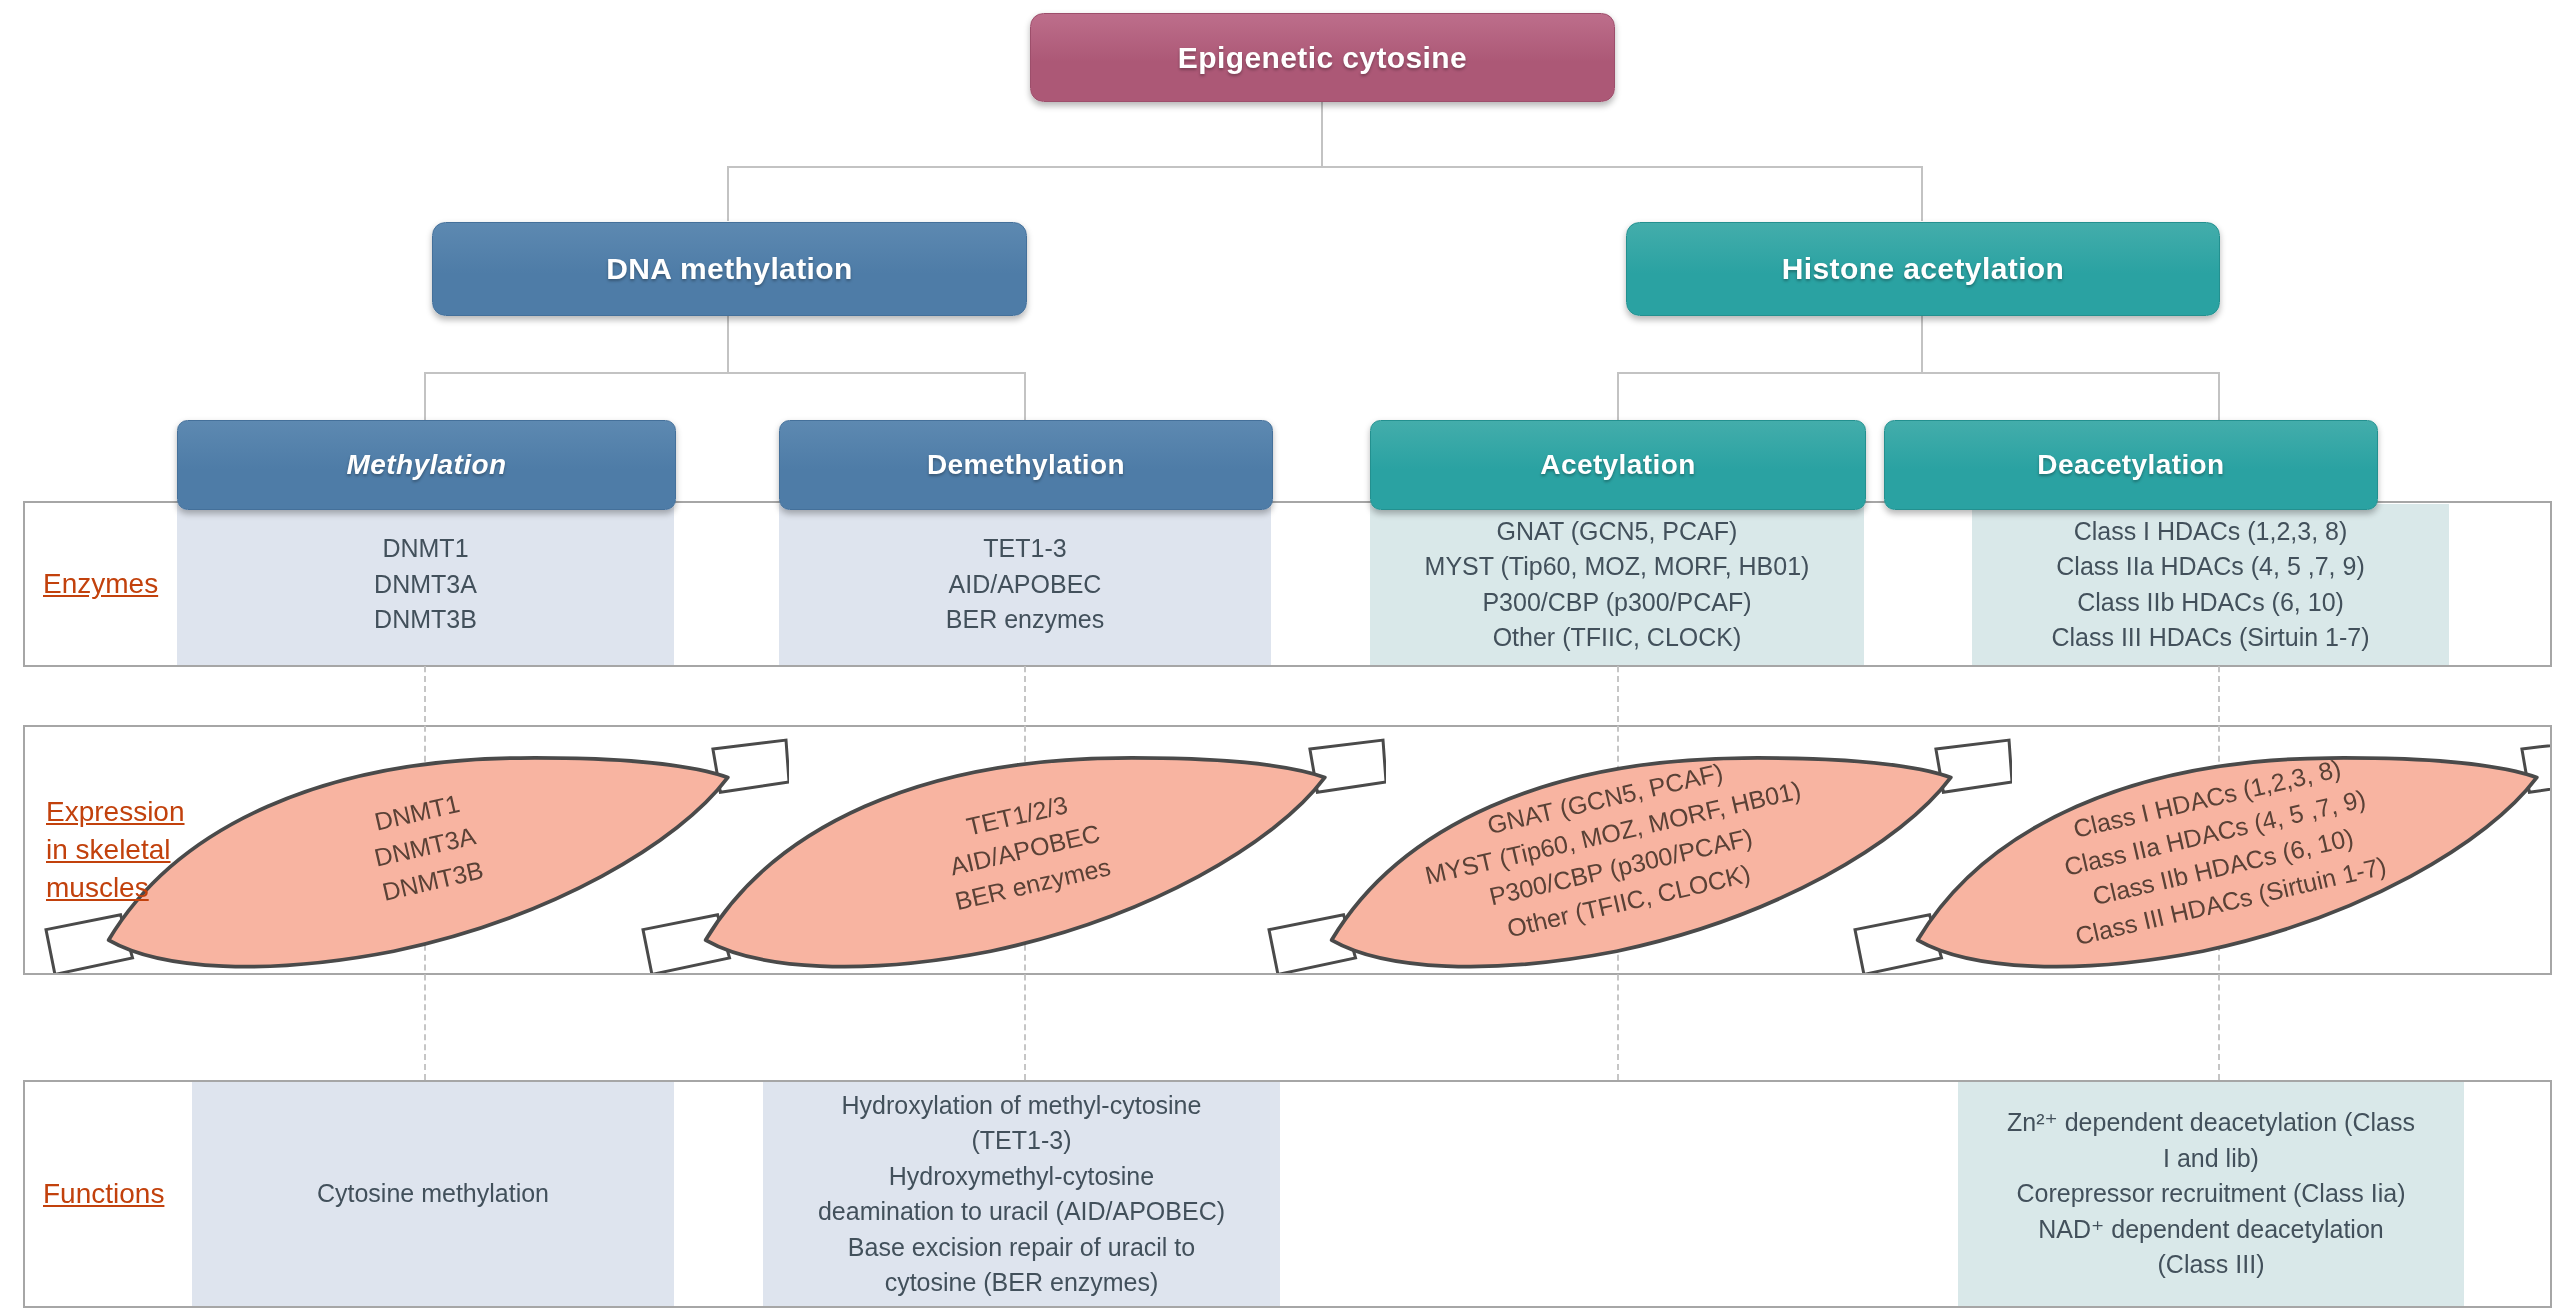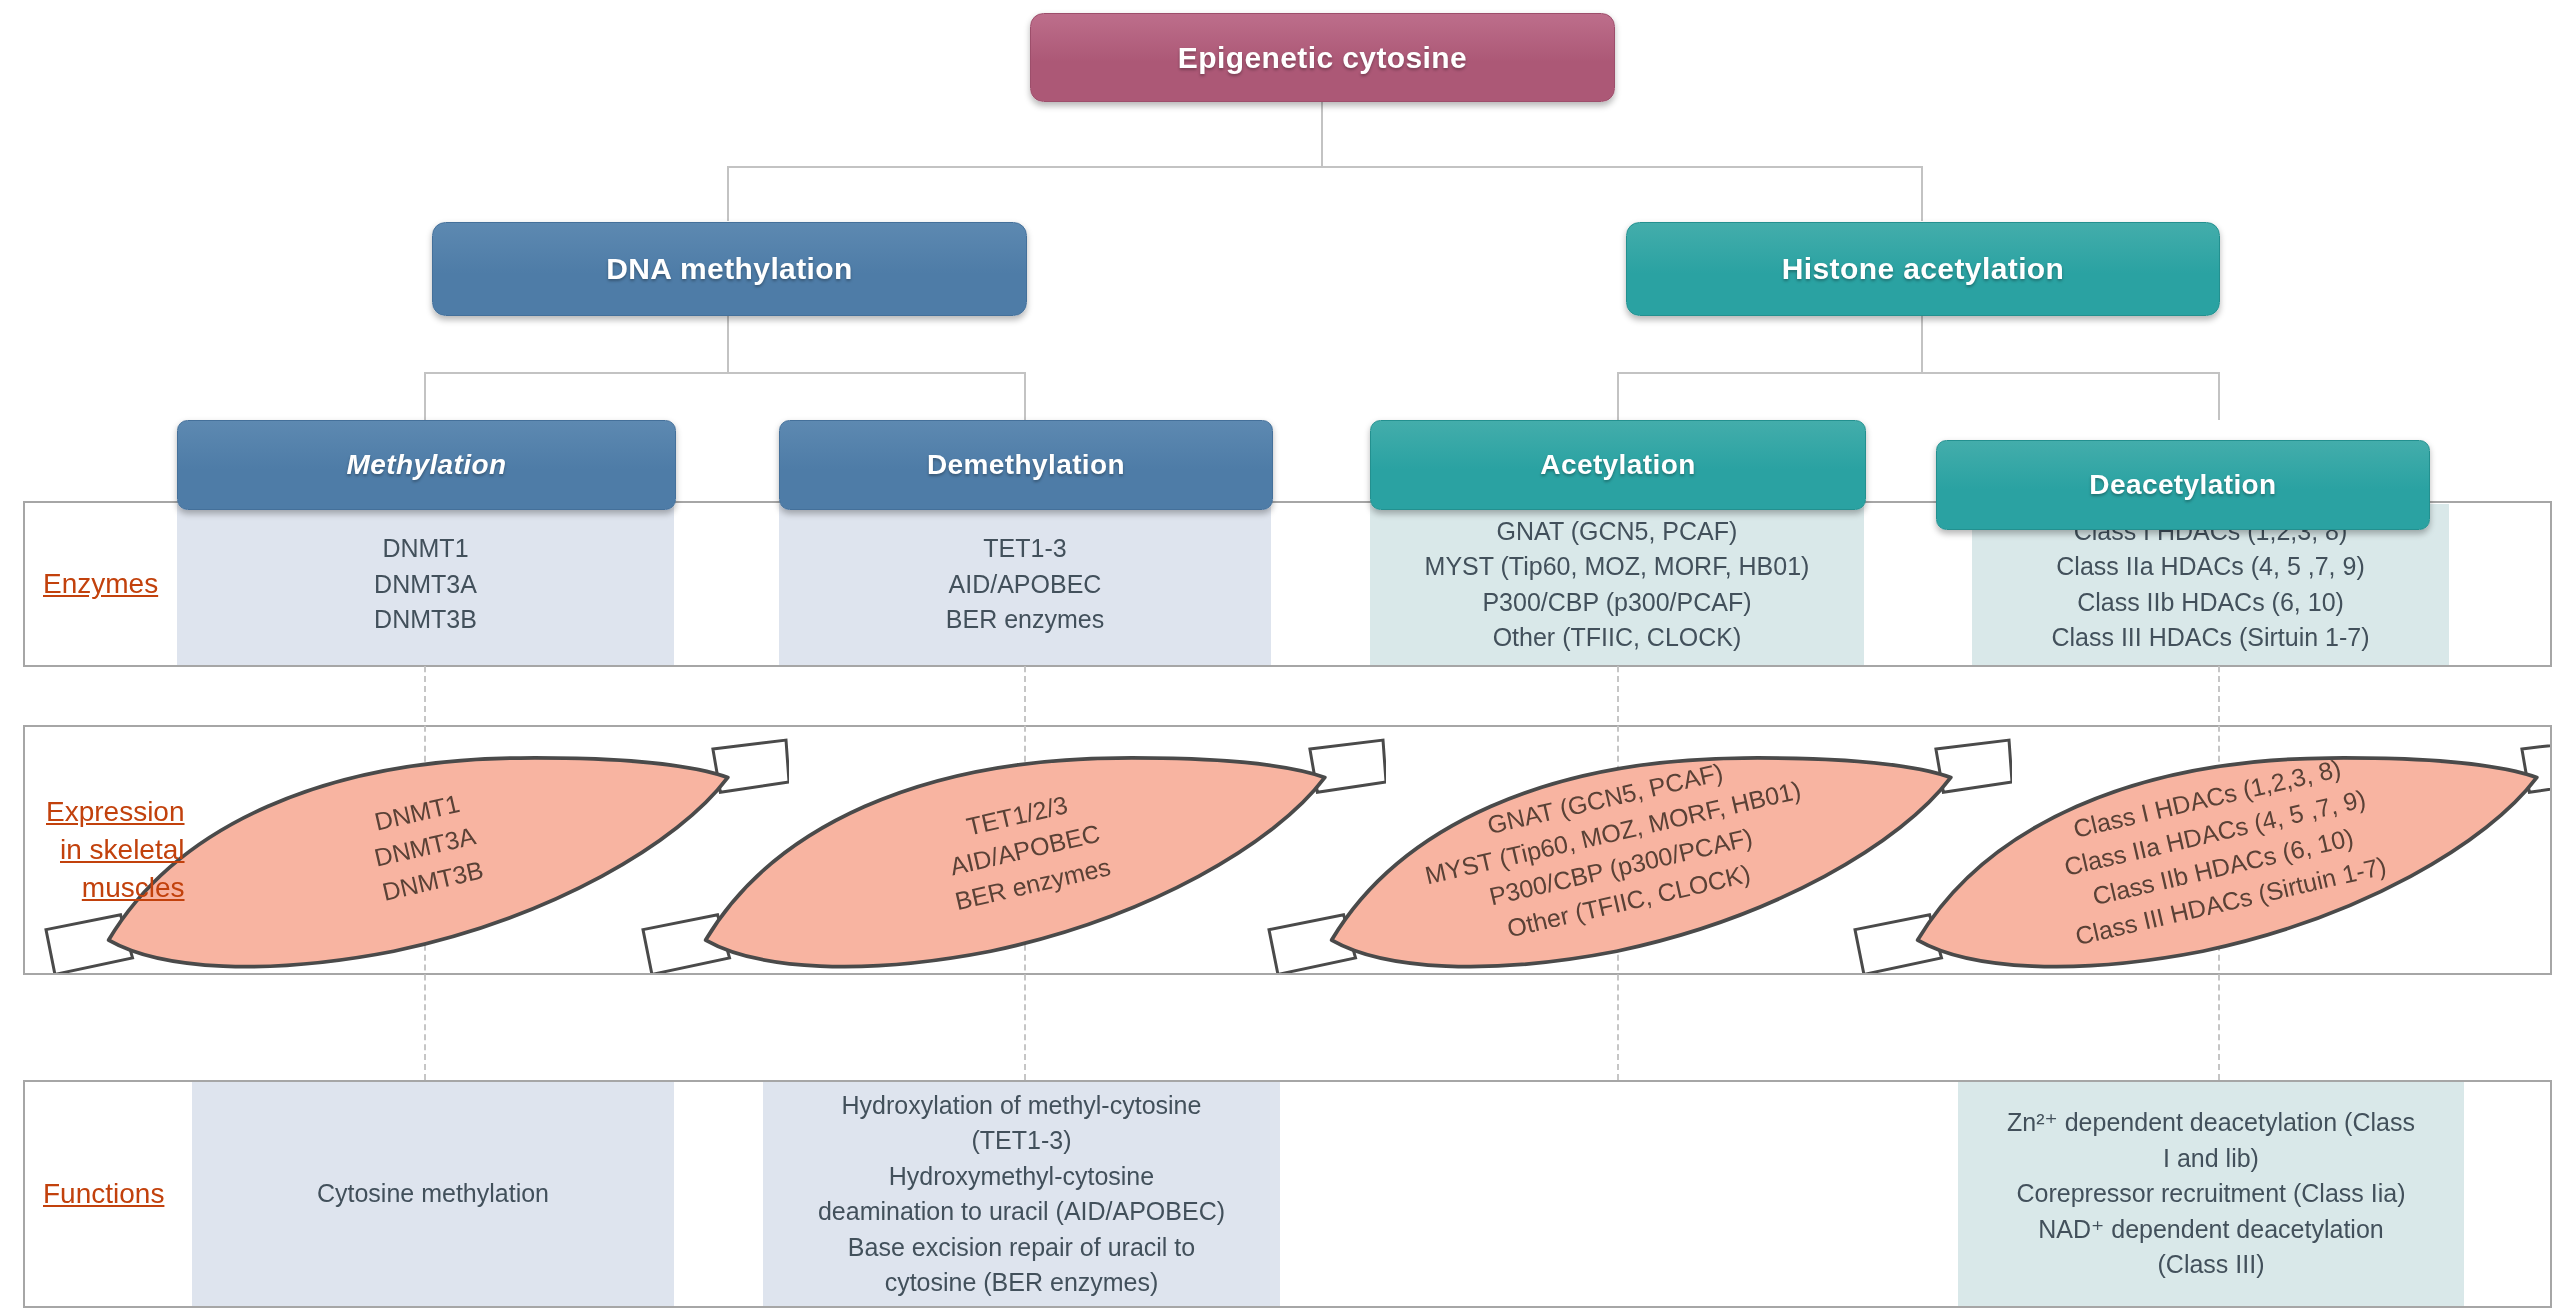--- a/index.html
+++ b/index.html
@@ -90,21 +90,21 @@
     </svg>
     <svg class="muscle" style="left:1827px;top:9.7px;" viewBox="0 0 1000 320">
       <polygon points="4,258 104,238 120,296 16,318" fill="#ffffff" stroke="#4a4a4a" stroke-width="4"></polygon>
       <polygon points="898,16 996,4 1000,60 908,74" fill="#ffffff" stroke="#4a4a4a" stroke-width="4"></polygon>
       <path d="M 88 272 C 180 118, 380 30, 640 28 C 782 27, 872 38, 918 54 C 852 142, 682 242, 470 287 C 300 320, 158 312, 88 272 Z" fill="#f8b4a1" stroke="#4a4a4a" stroke-width="5" stroke-linejoin="round"></path>
     </svg>
   </div>
   <div class="row" style="left:23px;top:1080px;width:2529px;height:228px;"></div>
 
   <div class="rowlabel" style="left:43px;top:501px;width:149px;height:166px;">Enzymes</div>
-  <div class="rowlabel" style="left:46px;top:725px;width:209px;height:250px;text-align:right;">Expression
+  <div class="rowlabel" style="left:46px;top:725px;width:209px;height:250px;">Expression
 in skeletal
 muscles</div>
   <div class="rowlabel" style="left:43px;top:1080px;width:164px;height:228px;">Functions</div>
 
   <div class="cell bluet" style="left:177px;top:504px;width:497px;height:161px;">DNMT1
 DNMT3A
 DNMT3B</div>
   <div class="cell bluet" style="left:779px;top:504px;width:492px;height:161px;">TET1-3
 AID/APOBEC
 BER enzymes</div>
@@ -156,18 +156,18 @@
   </div>
   <div class="box blue lvl3" style="left:177px;top:420px;width:497px;height:88px;font-style:italic;">
     <span>Methylation</span>
   </div>
   <div class="box blue lvl3" style="left:779px;top:420px;width:492px;height:88px;">
     <span>Demethylation</span>
   </div>
   <div class="box teal lvl3" style="left:1370px;top:420px;width:494px;height:88px;">
     <span>Acetylation</span>
   </div>
-  <div class="box teal lvl3" style="left:1936px;top:420px;width:492px;height:88px;margin-top:20px;">
+  <div class="box teal lvl3" style="left:1884px;top:420px;width:492px;height:88px;">
     <span>Deacetylation</span>
   </div>
 
 </div>
 
 
 </body></html>

